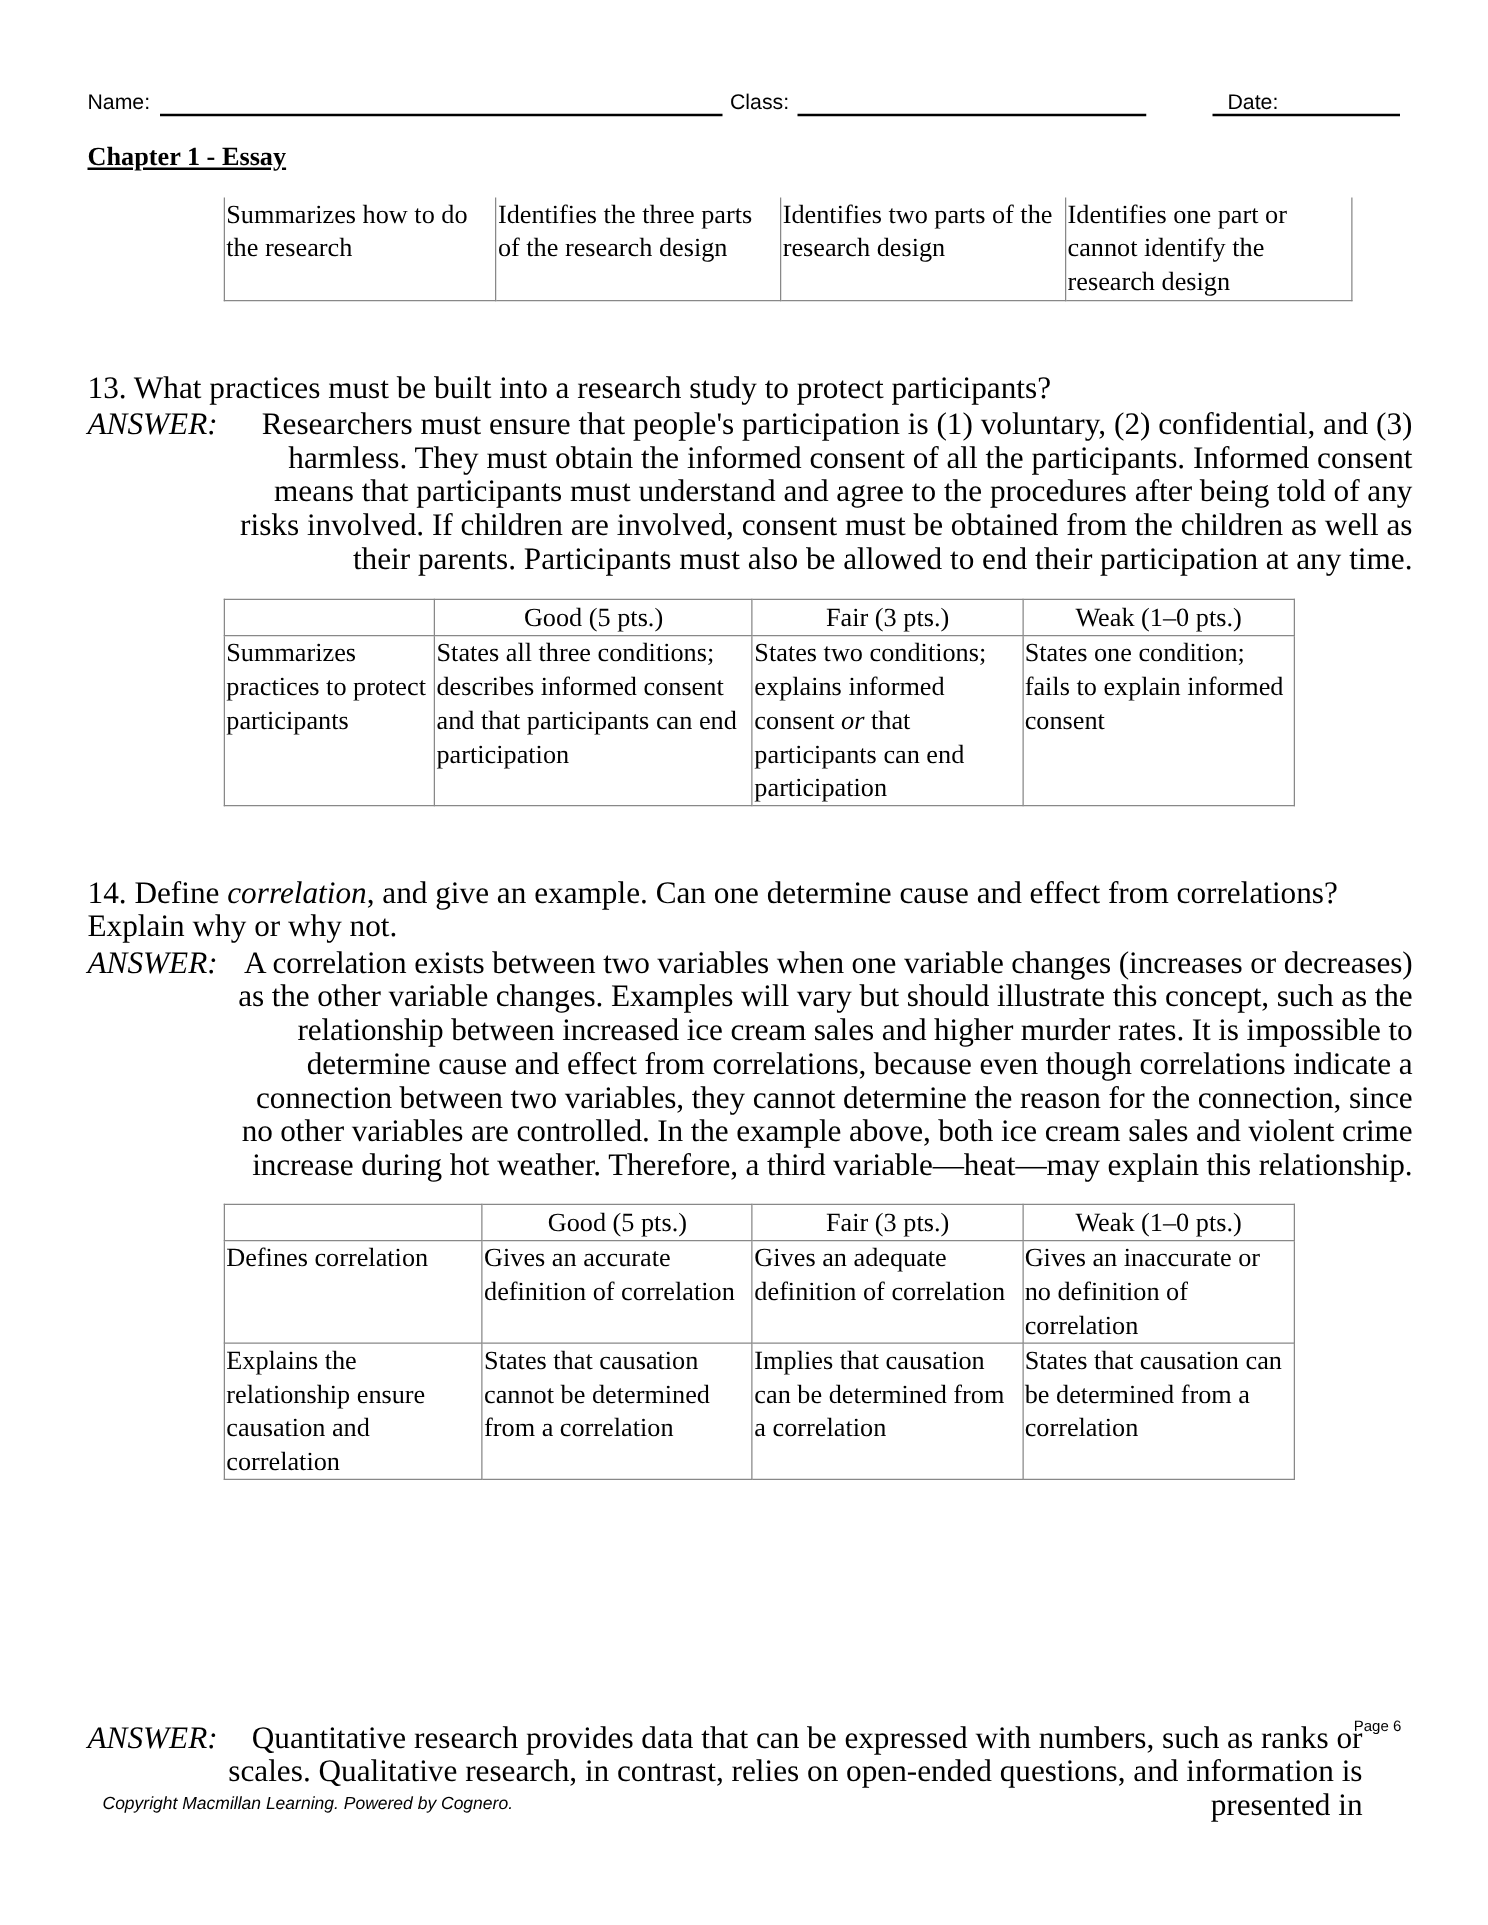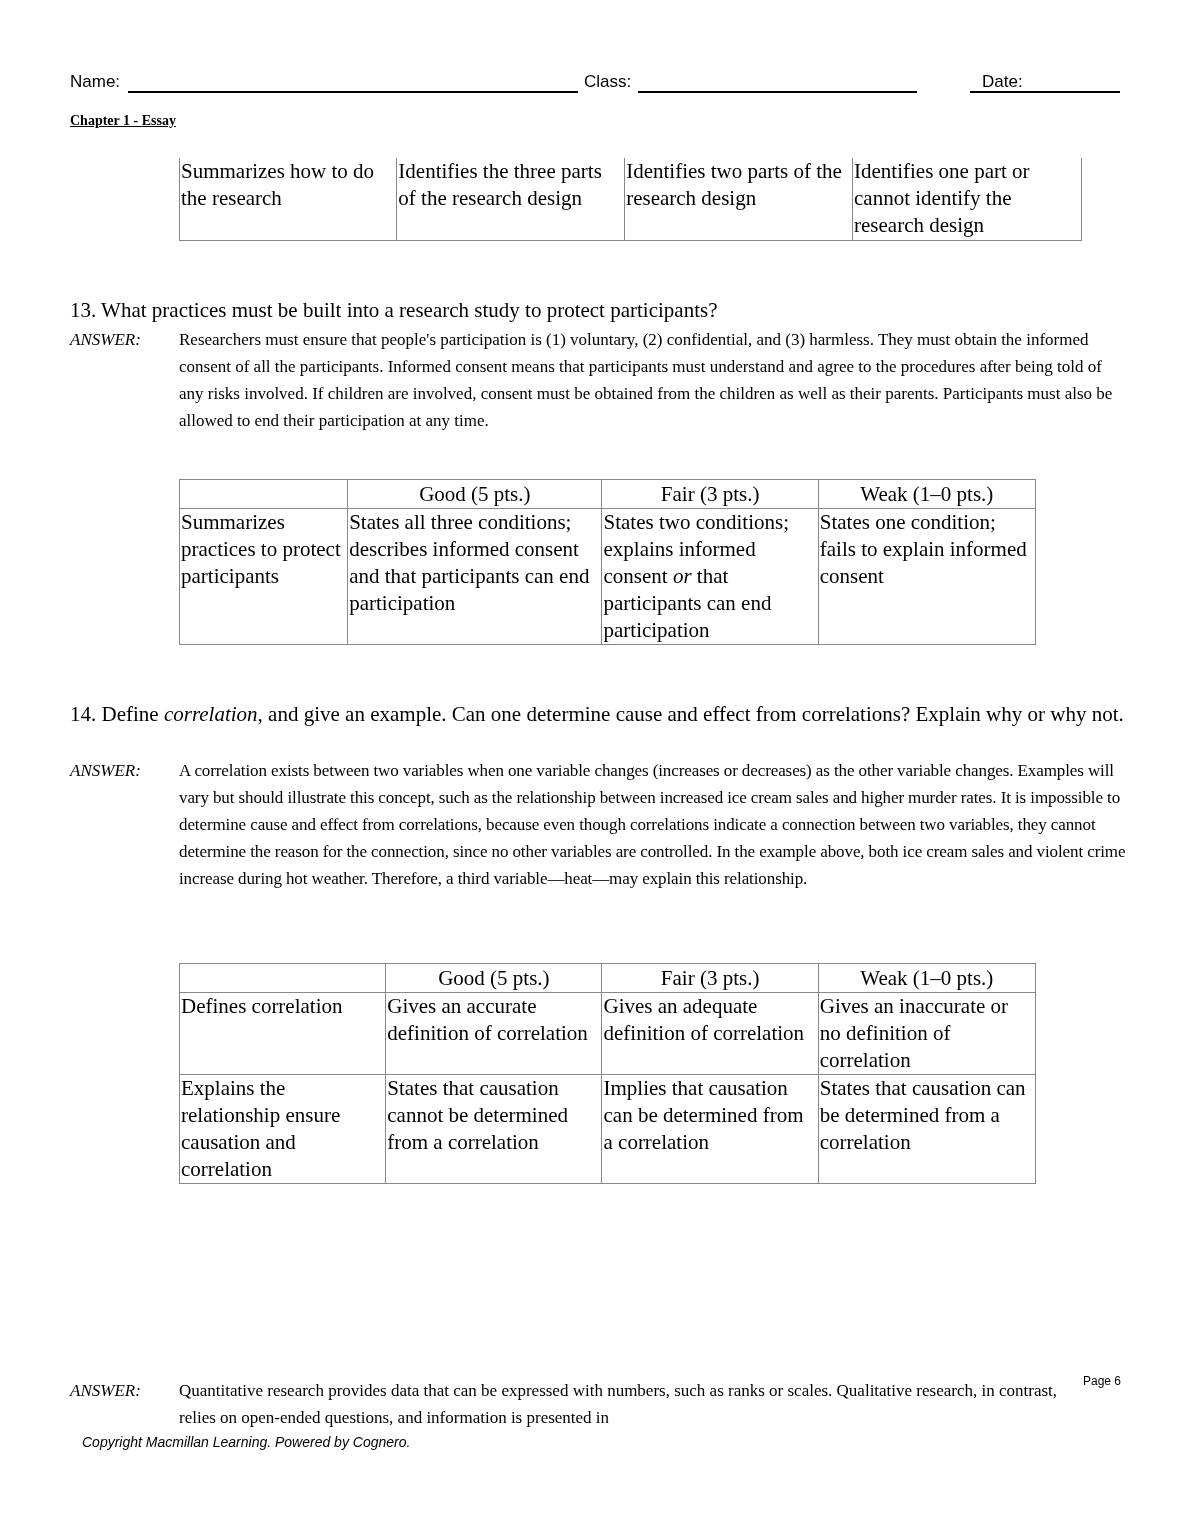--- a/index.html
+++ b/index.html
@@ -6,30 +6,30 @@
   body { width: 1190px; height: 1540px; position: relative; overflow: hidden; color: #000; }
   .page { position: absolute; left: 0; top: 0; width: 1190px; height: 1540px; }
   .serif { font-family: "Liberation Serif", "DejaVu Serif", serif; }
   .sans { font-family: "Liberation Sans", "DejaVu Sans", sans-serif; }
 
   
   .hdr { position: absolute; top: 70px; left: 70px; width: 1050px; height: 26px; font-size: 17px; }
   .hdr .lbl { position: absolute; top: 2px; }
   .hdr .line { position: absolute; top: 21px; height: 0; border-bottom: 2px solid #000; }
 
-  .chapter { position: absolute; top: 113px; left: 70px; font-size: 14px; font-weight: bold; text-decoration: underline; }
+  .chapter { position: absolute; top: 113px; left: 70px; font-size: 21px; font-weight: bold; text-decoration: underline; }
 
   
   table.rubric { position: absolute; left: 179px; border-collapse: collapse; font-size: 21px; line-height: 27px; }
   table.rubric td, table.rubric th { border: 1.5px solid #888; vertical-align: top; padding: 0 1px; font-weight: normal; text-align: left; }
   table.rubric th { text-align: center; padding: 1px 1px 0 1px; }
   table.rubric.open-top tr:first-child td { border-top: none; }
 
-  .q { position: absolute; left: 70px; width: 1055px; font-size: 21px; line-height: 27px; }
-  .ans { position: absolute; left: 70px; width: 1060px; font-size: 17px; line-height: 27px; }
+  .q { position: absolute; left: 70px; width: 1055px; font-size: 25px; line-height: 27px; }
+  .ans { position: absolute; left: 70px; width: 1060px; font-size: 25px; line-height: 27px; text-align: right; }
   .ans .ans-label { position: absolute; left: 0; top: 0; font-style: italic; }
   .ans .ans-text { margin-left: 109px; }
 
   .footer-left { position: absolute; left: 82px; top: 1434px; font-size: 14px; font-style: italic; }
   .footer-right { position: absolute; left: 1083px; top: 1351px; font-size: 12px; margin-top: 23px; }
 </style>
 </head>
 <body>
 
 <div class="page">

